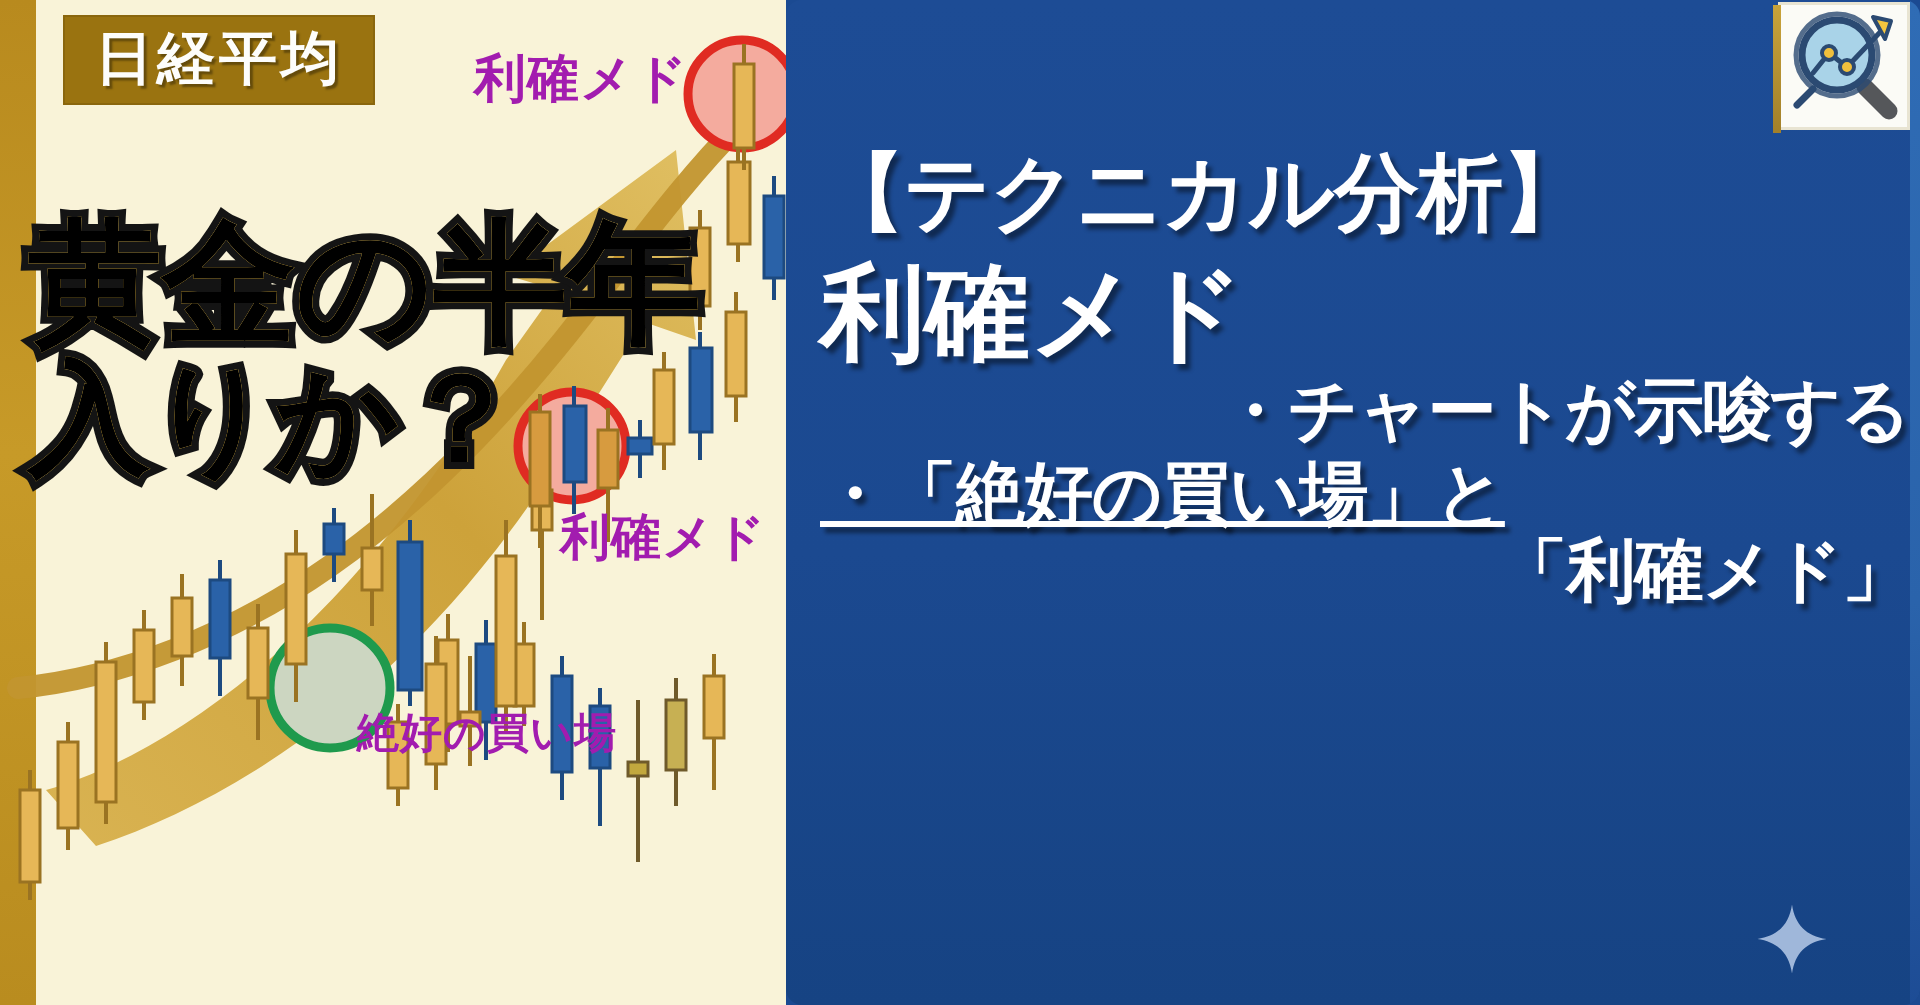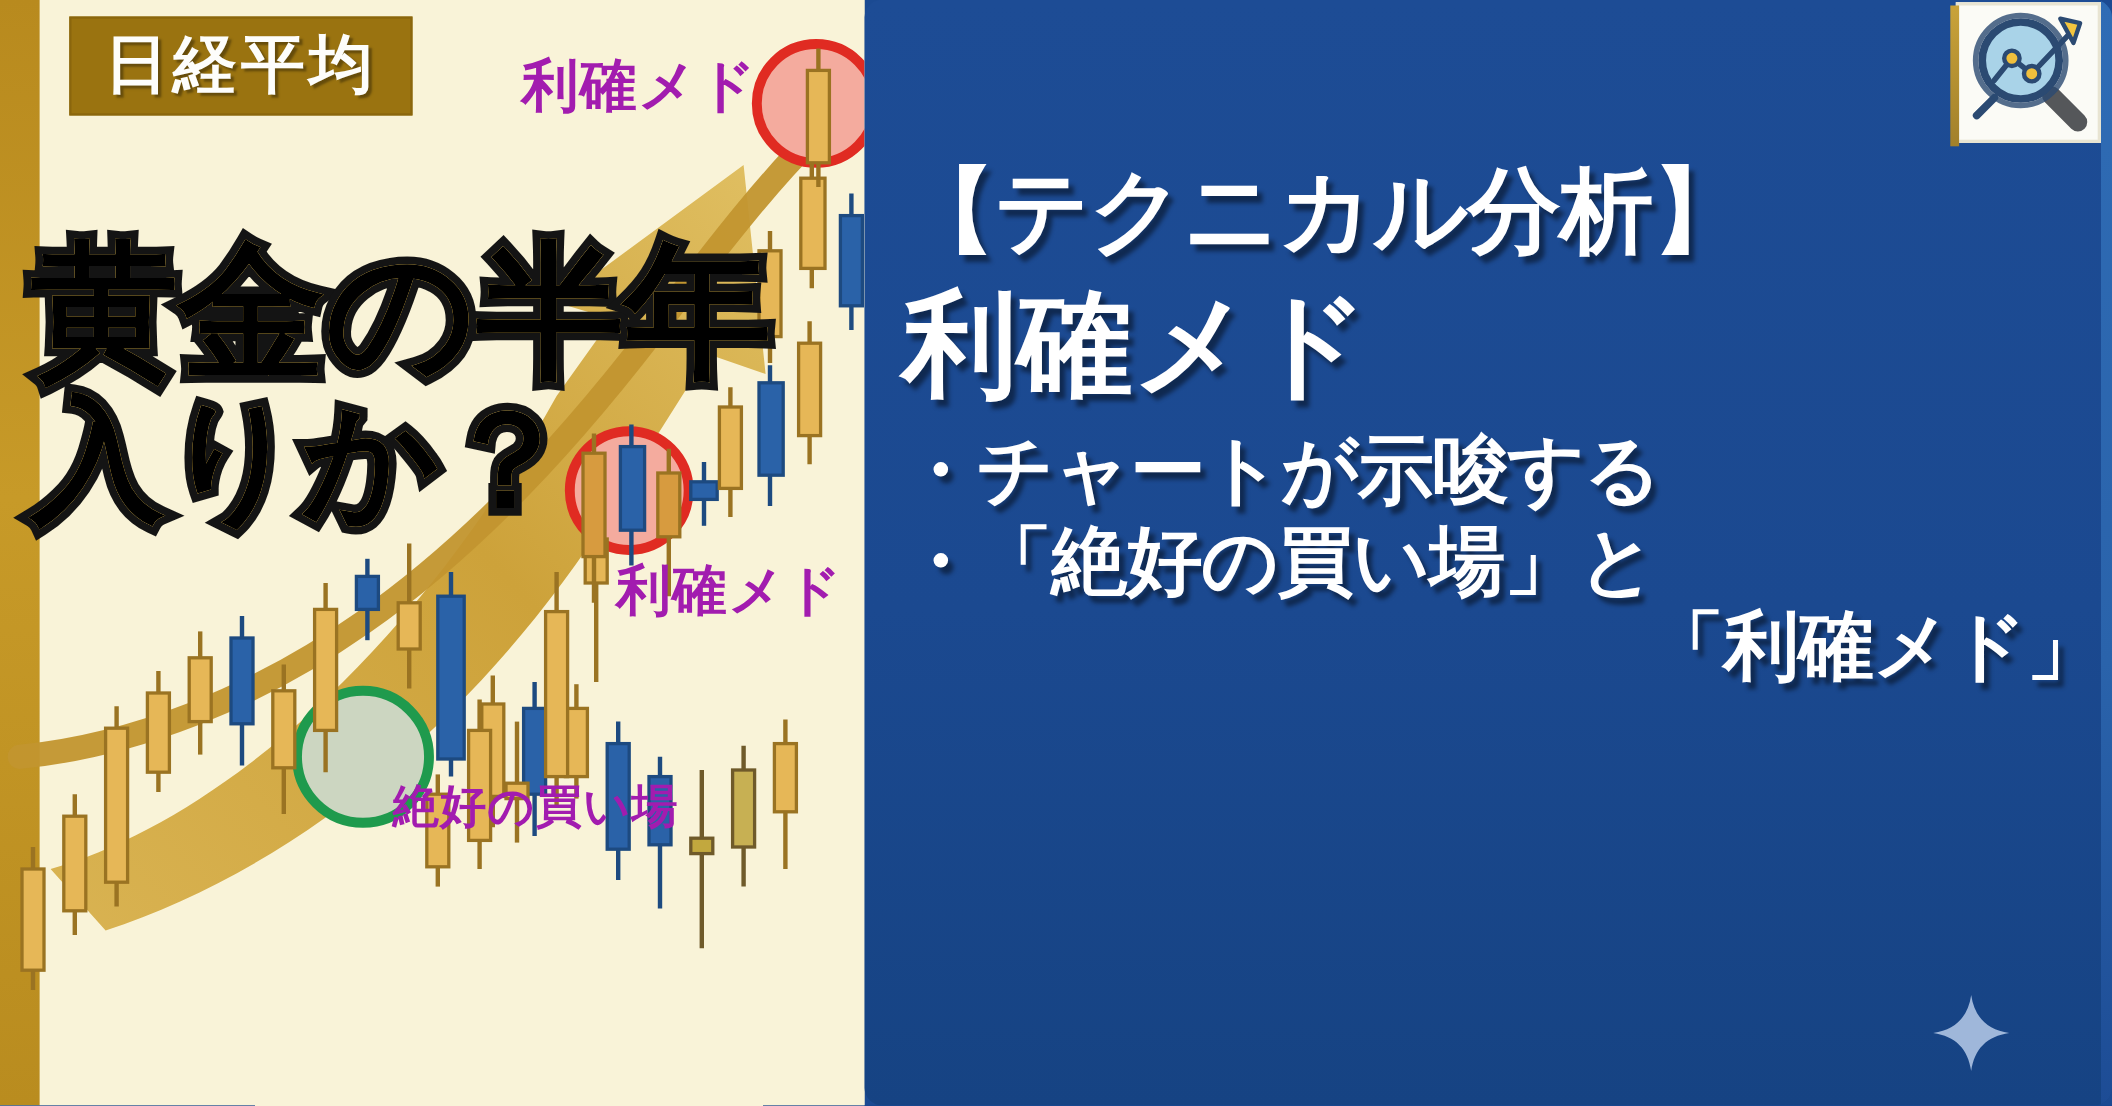--- a/index.html
+++ b/index.html
@@ -79,22 +79,22 @@
 
   .rp-text { position:absolute; left:34px; top:150px; width:1090px; color:#ffffff; }
   .rp-line {
     font-family:"DejaVu Sans","Liberation Sans",sans-serif;
     font-weight:bold; color:#ffffff; line-height:1.0;
     text-shadow:5px 6px 4px rgba(0,0,0,.45);
     white-space:nowrap;
   }
   .rp-h1 { font-size:85px; letter-spacing:-1px; }
   .rp-h2 { font-size:105px; margin-top:26px; letter-spacing:0px; }
-  .rp-b  { font-size:69px; margin-top:28px; letter-spacing:-1px; }
-  .rp-b2 { font-size:69px; margin-top:14px; letter-spacing:-1px; }
+  .rp-b  { font-size:69px; margin-top:10px; letter-spacing:-1px;text-align:right; }
+  .rp-b2 { font-size:69px; margin-top:14px; letter-spacing:-1px;text-decoration:underline; }
   .rp-b3 { font-size:69px; margin-top:8px; letter-spacing:-1px; padding-left:58px;text-align:right; }
 
   
   .logo {
     position:absolute; right:10px; top:2px; width:132px; height:128px;
     background:#fbfbf6; border:3px solid #e8e4d2;
   }
   .logo-gold-l { position:absolute; left:-8px; top:0; width:8px; height:128px;
     background:linear-gradient(180deg,#c9a33a,#a2802a); }
 

